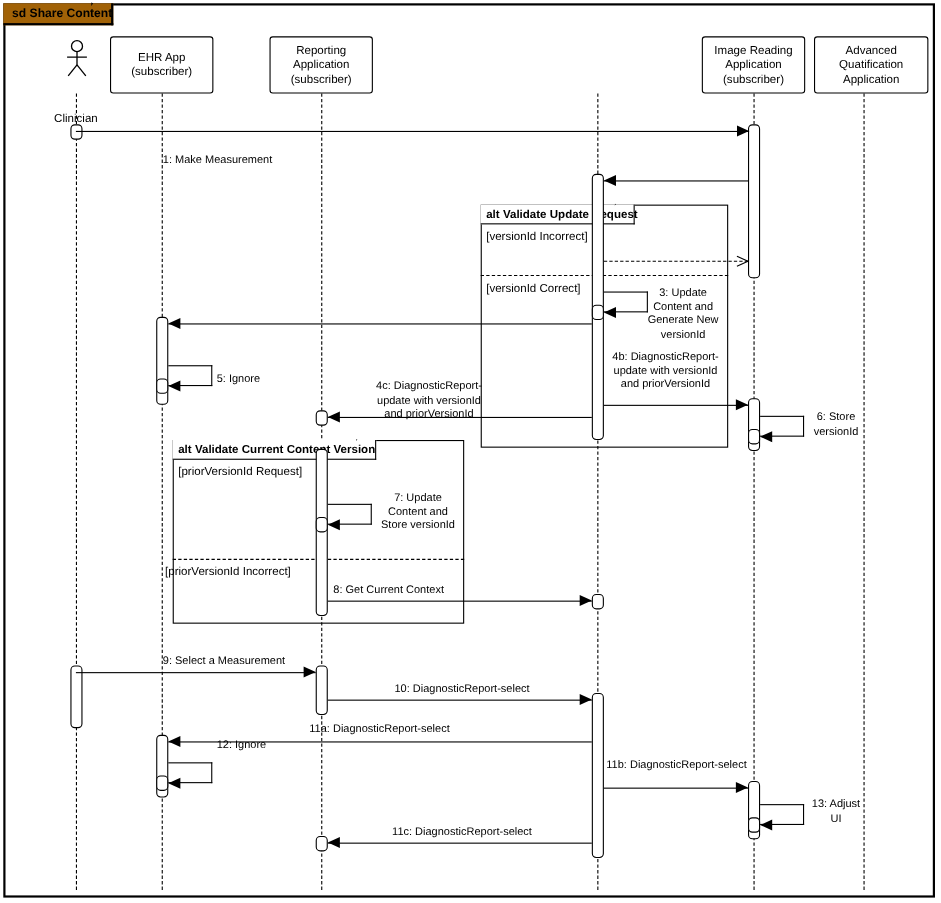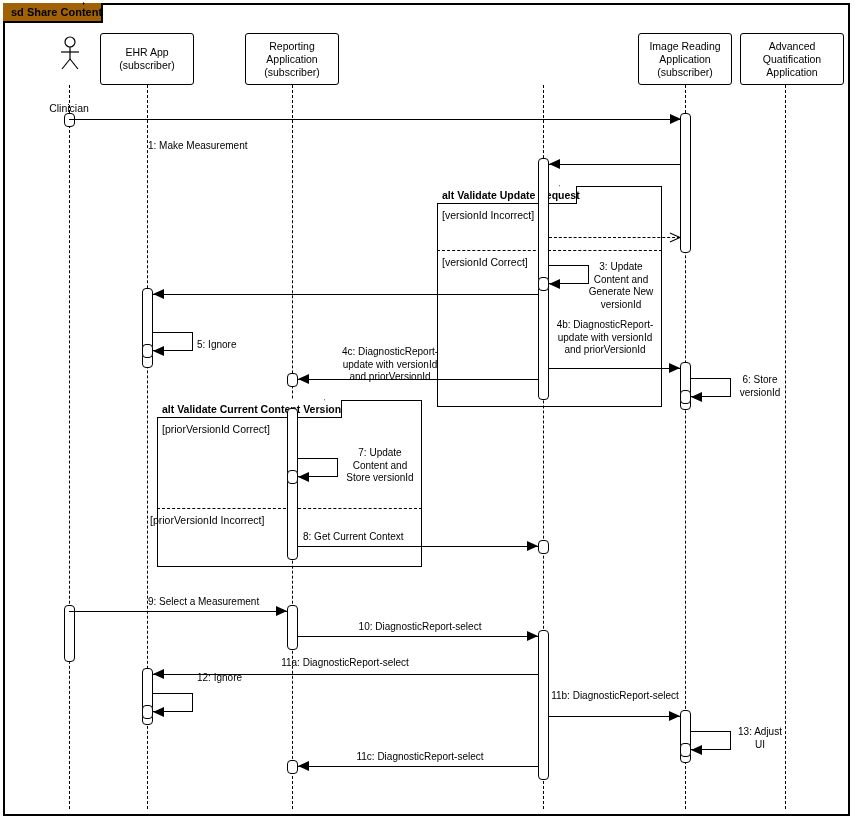--- a/index.html
+++ b/index.html
@@ -107,21 +107,21 @@
   </div>
   <div class="guard" style="left:442px;top:209px;">[versionId Incorrect]</div>
   <div class="alt-sep" style="left:437px;top:250px;width:225px;"></div>
   <div class="guard" style="left:442px;top:256px;">[versionId Correct]</div>
 
   <div class="alt-frame" style="left:157px;top:400px;width:265px;height:167px;"></div>
   <div class="alt-tab" style="left:157px;top:400px;width:185px;">
     <span>alt Validate Current Content Version</span>
     <span class="alt-tab-slash"></span>
   </div>
-  <div class="guard" style="left:162px;top:423px;">[priorVersionId Correct]</div>
+  <div class="guard" style="left:162px;top:423px;">[priorVersionId Request]</div>
   <div class="alt-sep" style="left:157px;top:508px;width:265px;"></div>
   <div class="guard" style="left:150px;top:514px;">[priorVersionId Incorrect]</div>
 
   <div class="act-sm" style="left:64px;top:113px;width:11px;height:14px;"></div>
 
   <div class="act" style="left:64px;top:605px;width:11px;height:57px;"></div>
 
   <div class="act" style="left:680px;top:113px;width:11px;height:140px;"></div>
 
   <div class="act" style="left:680px;top:362px;width:11px;height:48px;"></div>

